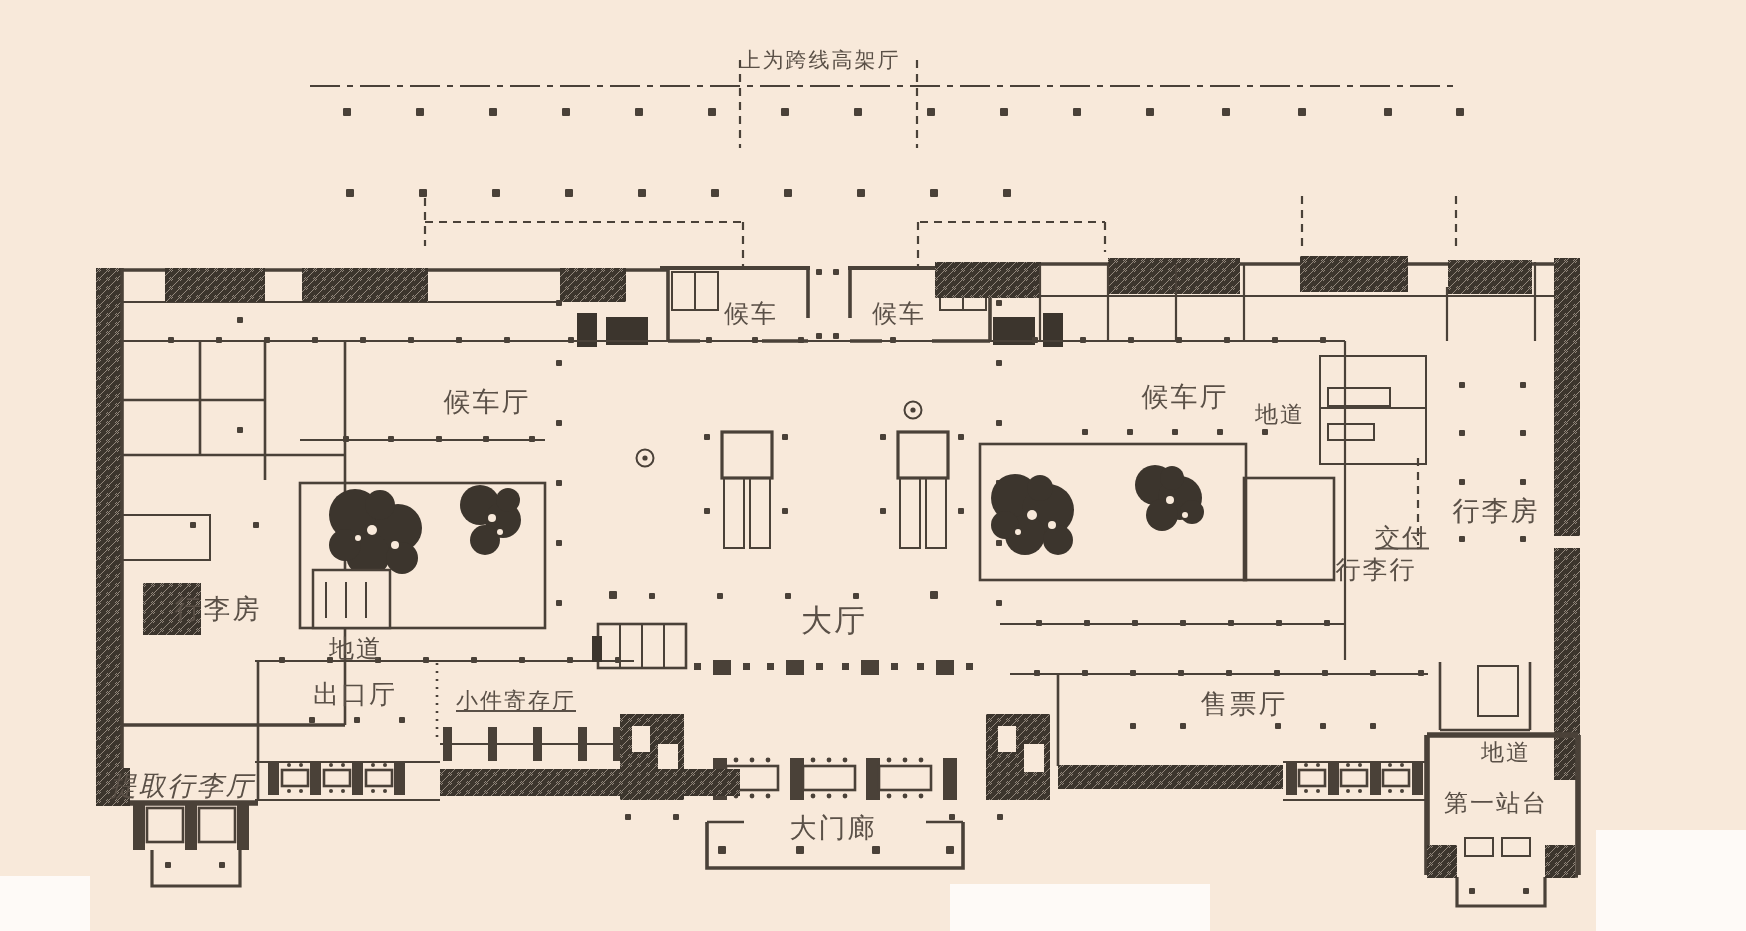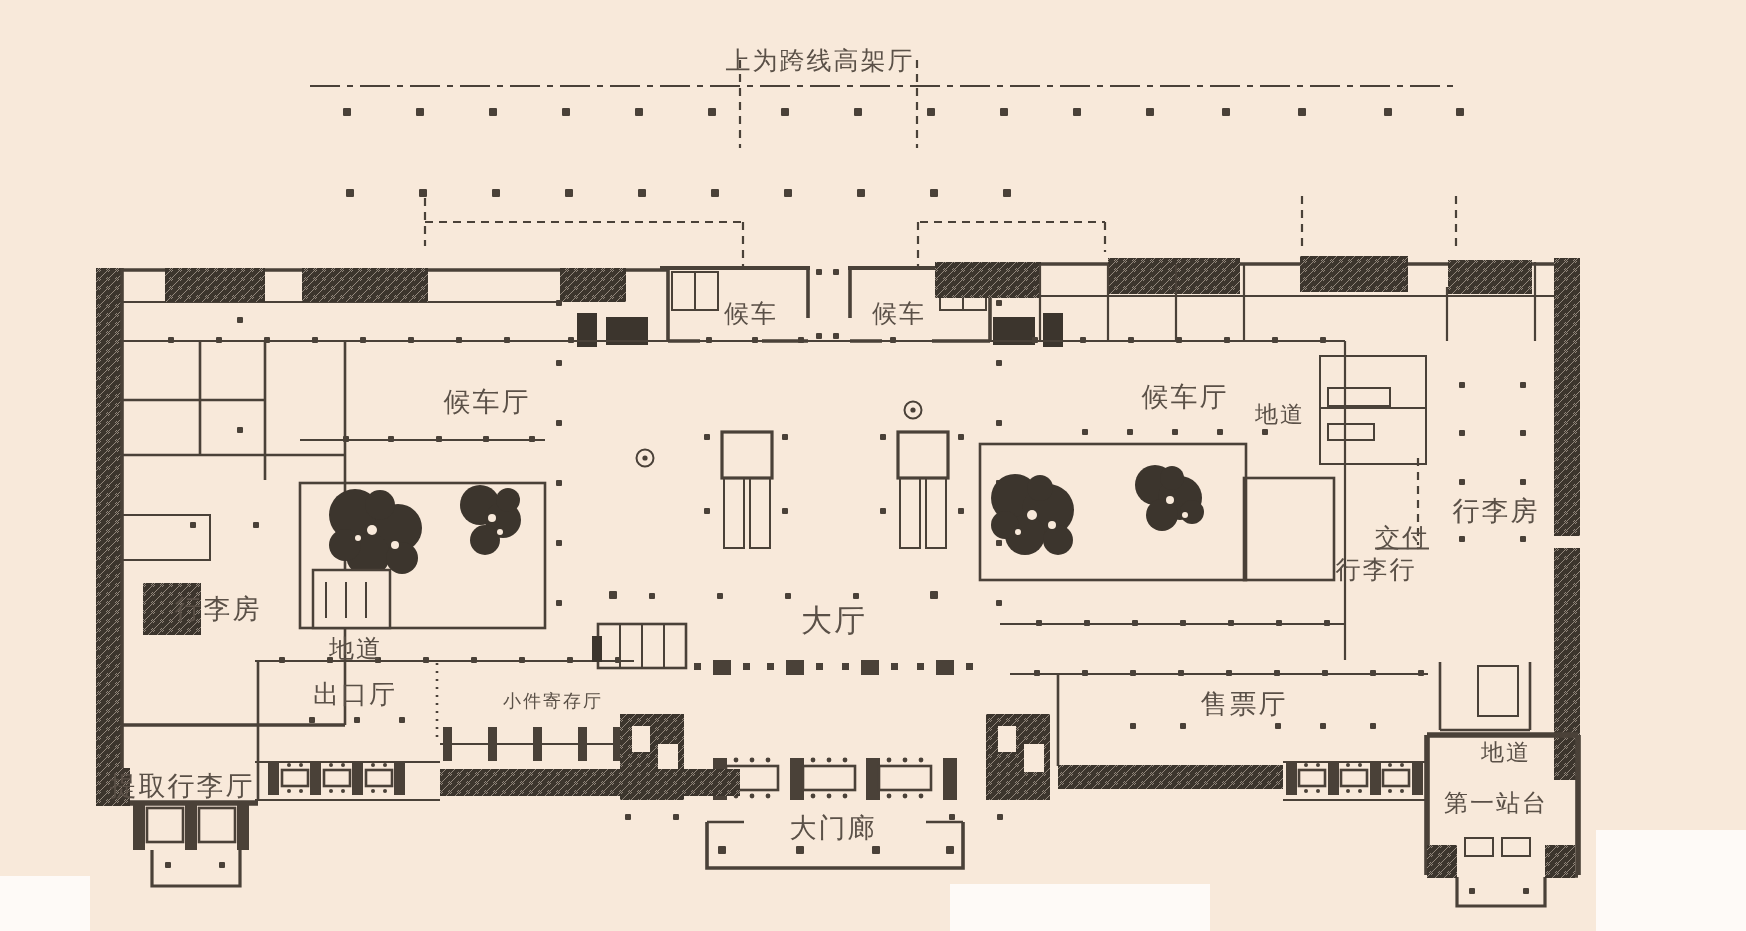--- a/index.html
+++ b/index.html
@@ -476,32 +476,32 @@
     </g>
   </g>
 
   <g>
     <rect class="whitepatch" x="0" y="876" width="90" height="55"></rect>
     <rect class="whitepatch" x="1596" y="830" width="150" height="101"></rect>
     <rect class="whitepatch" x="950" y="884" width="260" height="47"></rect>
   </g>
 </svg>
 
-  <div class="lbl" style="left:820px;top:60px;font-size:25px;">上为跨线高架厅</div>
+  <div class="lbl" style="left:820px;top:60px;font-size:21px;">上为跨线高架厅</div>
   <div class="lbl" style="left:751px;top:313px;font-size:25px;">候车</div>
   <div class="lbl" style="left:899px;top:313px;font-size:25px;">候车</div>
   <div class="lbl" style="left:487px;top:401px;font-size:27px;">候车厅</div>
   <div class="lbl" style="left:1185px;top:396px;font-size:27px;">候车厅</div>
   <div class="lbl" style="left:1280px;top:414px;font-size:23px;">地道</div>
   <div class="lbl" style="left:1496px;top:510px;font-size:27px;">行李房</div>
   <div class="lbl" style="left:218px;top:608px;font-size:27px;">行李房</div>
   <div class="lbl" style="left:356px;top:648px;font-size:25px;">地道</div>
   <div class="lbl" style="left:834px;top:588px;font-size:31px;margin-top:32px;">大厅</div>
   <div class="lbl" style="left:1402px;top:537px;font-size:25px;text-decoration:underline;">交付</div>
   <div class="lbl" style="left:1376px;top:569px;font-size:25px;">行李行</div>
   <div class="lbl" style="left:355px;top:694px;font-size:26px;">出口厅</div>
-  <div class="lbl" style="left:553px;top:701px;font-size:18px;">小件寄存厅</div>
+  <div class="lbl" style="left:516px;top:701px;font-size:22px;text-decoration:underline;">小件寄存厅</div>
   <div class="lbl" style="left:1244px;top:703px;font-size:27px;">售票厅</div>
-  <div class="lbl" style="left:182px;top:785px;font-size:27px;">提取行李厅</div>
+  <div class="lbl" style="left:182px;top:785px;font-size:27px;font-style:italic;">提取行李厅</div>
   <div class="lbl" style="left:1506px;top:752px;font-size:23px;">地道</div>
   <div class="lbl" style="left:1496px;top:803px;font-size:24px;">第一站台</div>
   <div class="lbl" style="left:833px;top:827px;font-size:27px;">大门廊</div>
 </div>
 
 </body></html>

